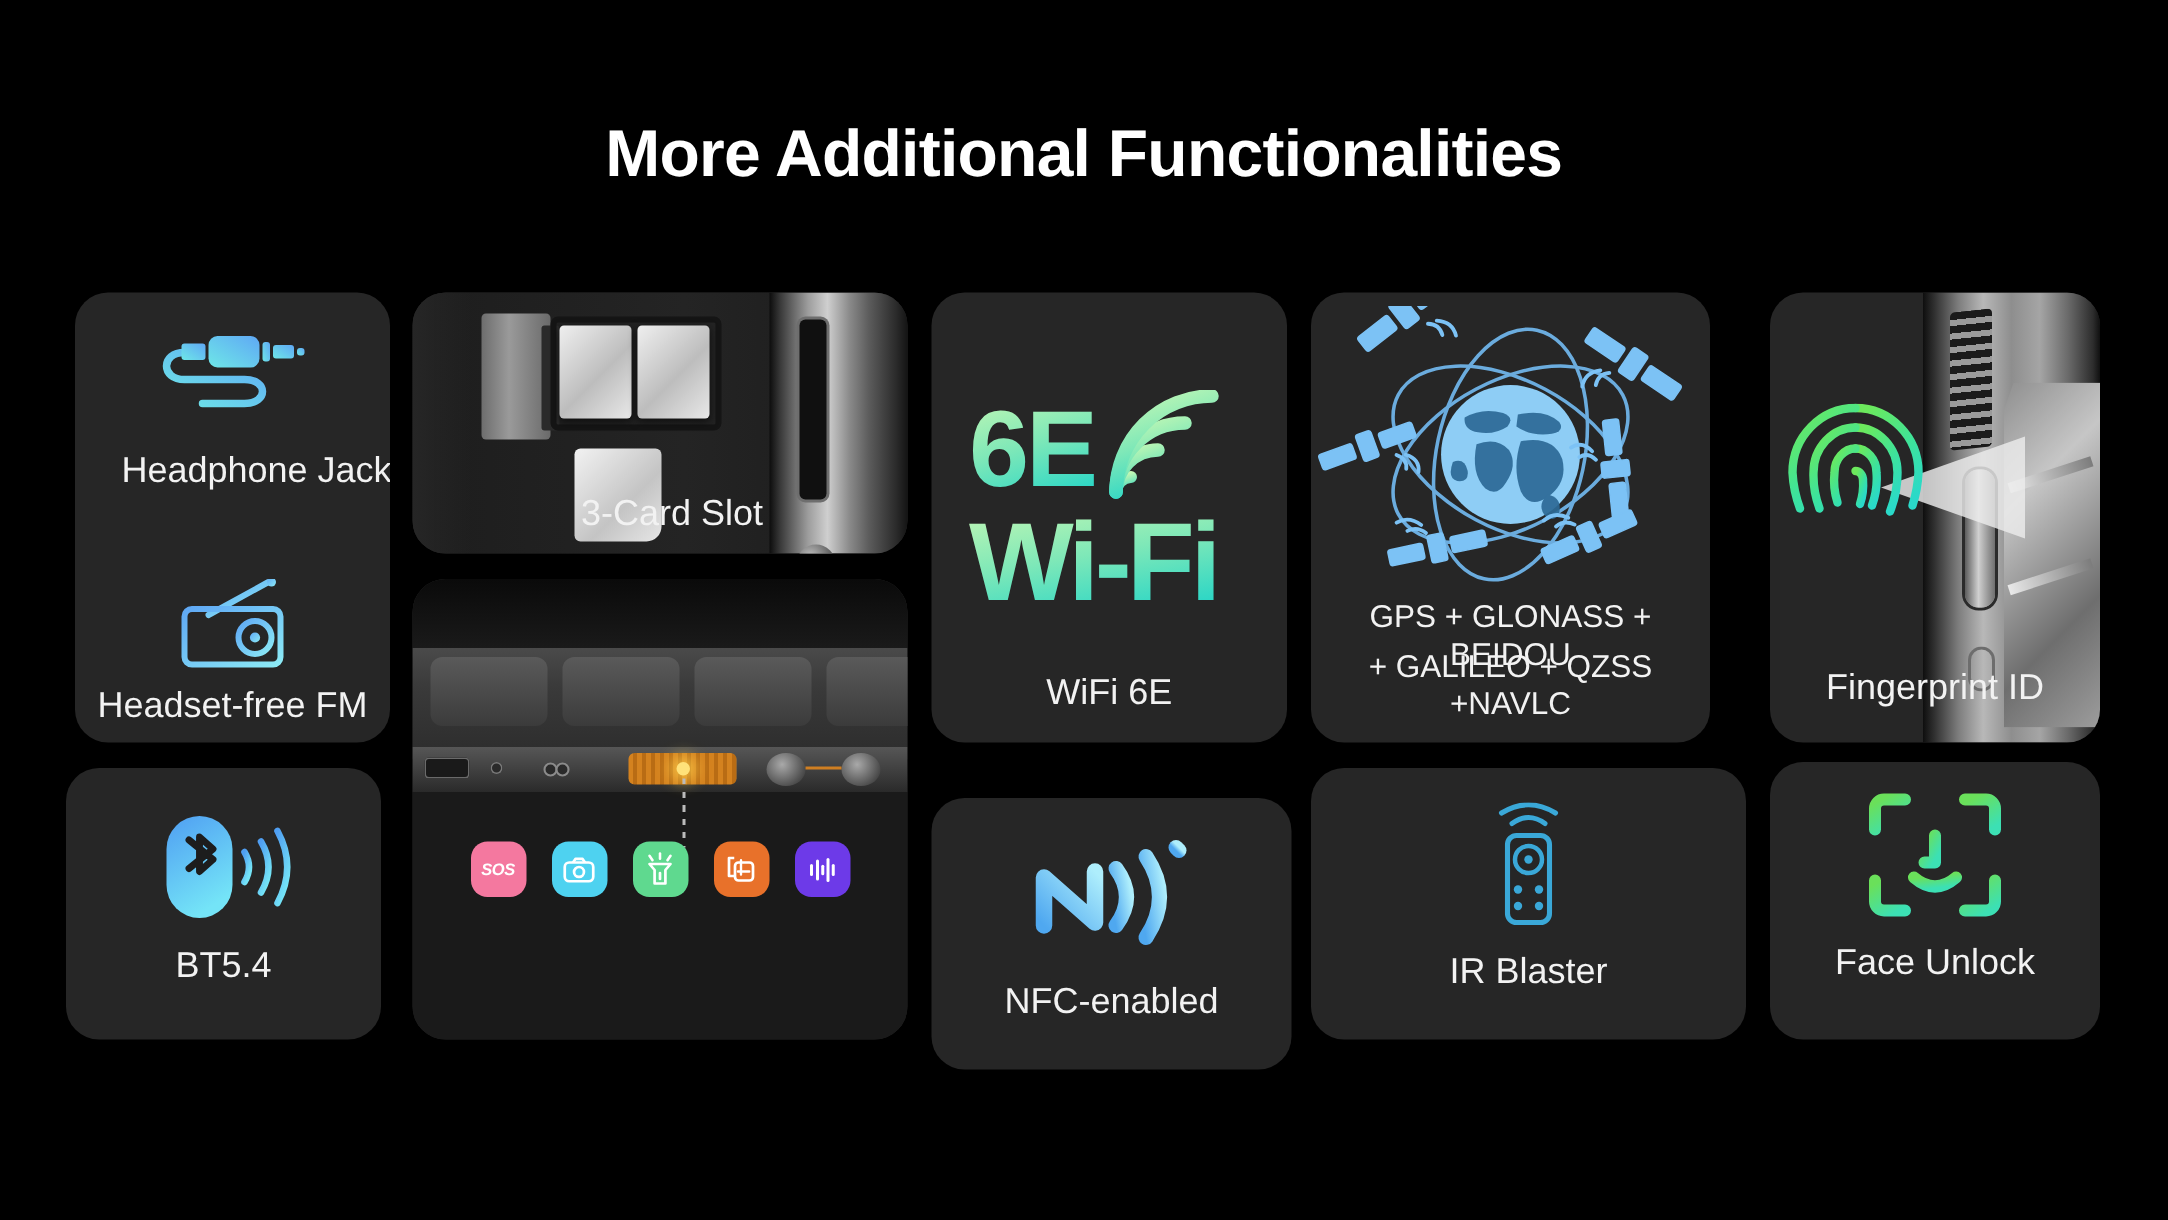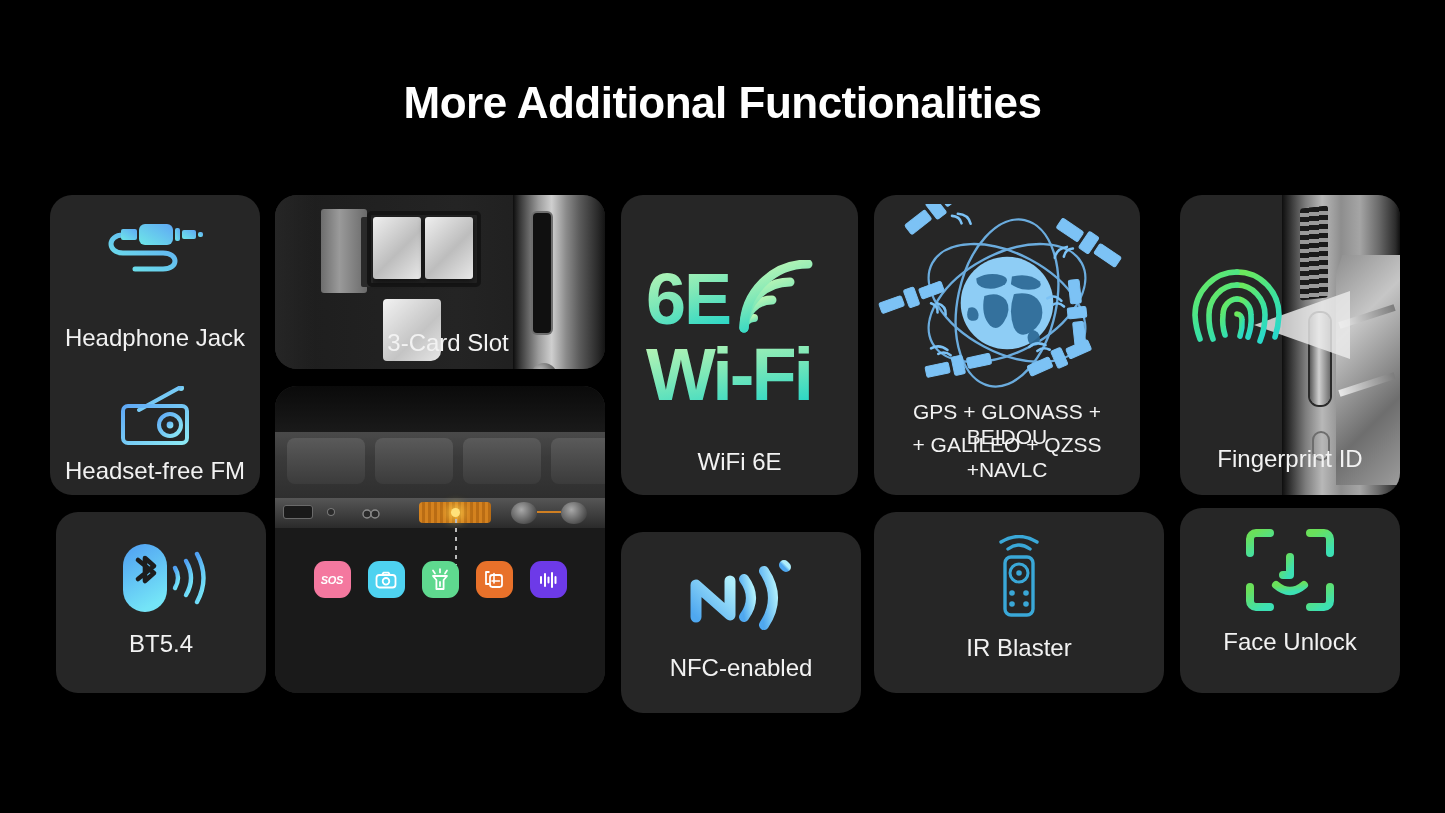--- a/index.html
+++ b/index.html
@@ -199,21 +199,21 @@
         </defs>
         <path d="M22 16 C6 16 6 34 22 34 L62 34 C78 34 78 50 62 50 L34 50" stroke="url(#gJack)" stroke-width="5" fill="none" stroke-linecap="round"></path>
         <rect x="20" y="10" width="16" height="11" rx="2" fill="url(#gJack)"></rect>
         <rect x="38" y="5" width="34" height="21" rx="6" fill="url(#gJack)"></rect>
         <rect x="74" y="9" width="5" height="13" rx="2" fill="url(#gJack)"></rect>
         <rect x="81" y="11" width="14" height="9" rx="2" fill="url(#gJack)"></rect>
         <rect x="97" y="13" width="5" height="5" rx="2" fill="url(#gJack)"></rect>
       </svg>
     </div>
 
-    <div class="label" style="top:129px;">Headphone Jack</div>
+    <div class="label" style="top:105px;margin-left:16px;">Headphone Jack</div>
 
     <div class="icon-wrap" style="top:190px; height:62px;">
       <svg width="76" height="60" viewBox="0 0 76 60">
         <defs>
           <linearGradient id="gRadio" x1="0" y1="0" x2="1" y2="1">
             <stop offset="0" stop-color="#5fa8f5"></stop>
               <stop offset="1" stop-color="#8ceaf5"></stop>
           </linearGradient>
         </defs>
         <line x1="22" y1="24" x2="62" y2="2" stroke="url(#gRadio)" stroke-width="4" stroke-linecap="round"></line>
@@ -226,21 +226,21 @@
           <line x1="14" y1="37" x2="36" y2="37"></line>
           <line x1="14" y1="44" x2="36" y2="44"></line>
           <line x1="14" y1="51" x2="30" y2="51"></line>
         </g>
       </svg>
     </div>
 
     <div class="label" style="top:262px;">Headset-free FM</div>
   </div>
 
-  <div class="card" style="left:56px; top:512px; width:210px; height:181px;">
+  <div class="card" style="left:44px; top:512px; width:210px; height:181px;">
     <div class="icon-wrap" style="top:28px; height:76px;">
       <svg width="100" height="76" viewBox="0 0 100 76">
         <defs>
           <linearGradient id="gBt" x1="0" y1="0" x2="0.4" y2="1">
             <stop offset="0" stop-color="#4f9ef2"></stop>
               <stop offset="1" stop-color="#74e4f7"></stop>
           </linearGradient>
         </defs>
         <rect x="12" y="4" width="44" height="68" rx="22" fill="url(#gBt)"></rect>
         <path d="M27 20 L43 33 L34 41 L34 18 L43 26 L27 39" stroke="#1d1d1d" stroke-width="4.6" fill="none" stroke-linejoin="round" stroke-linecap="round"></path>

